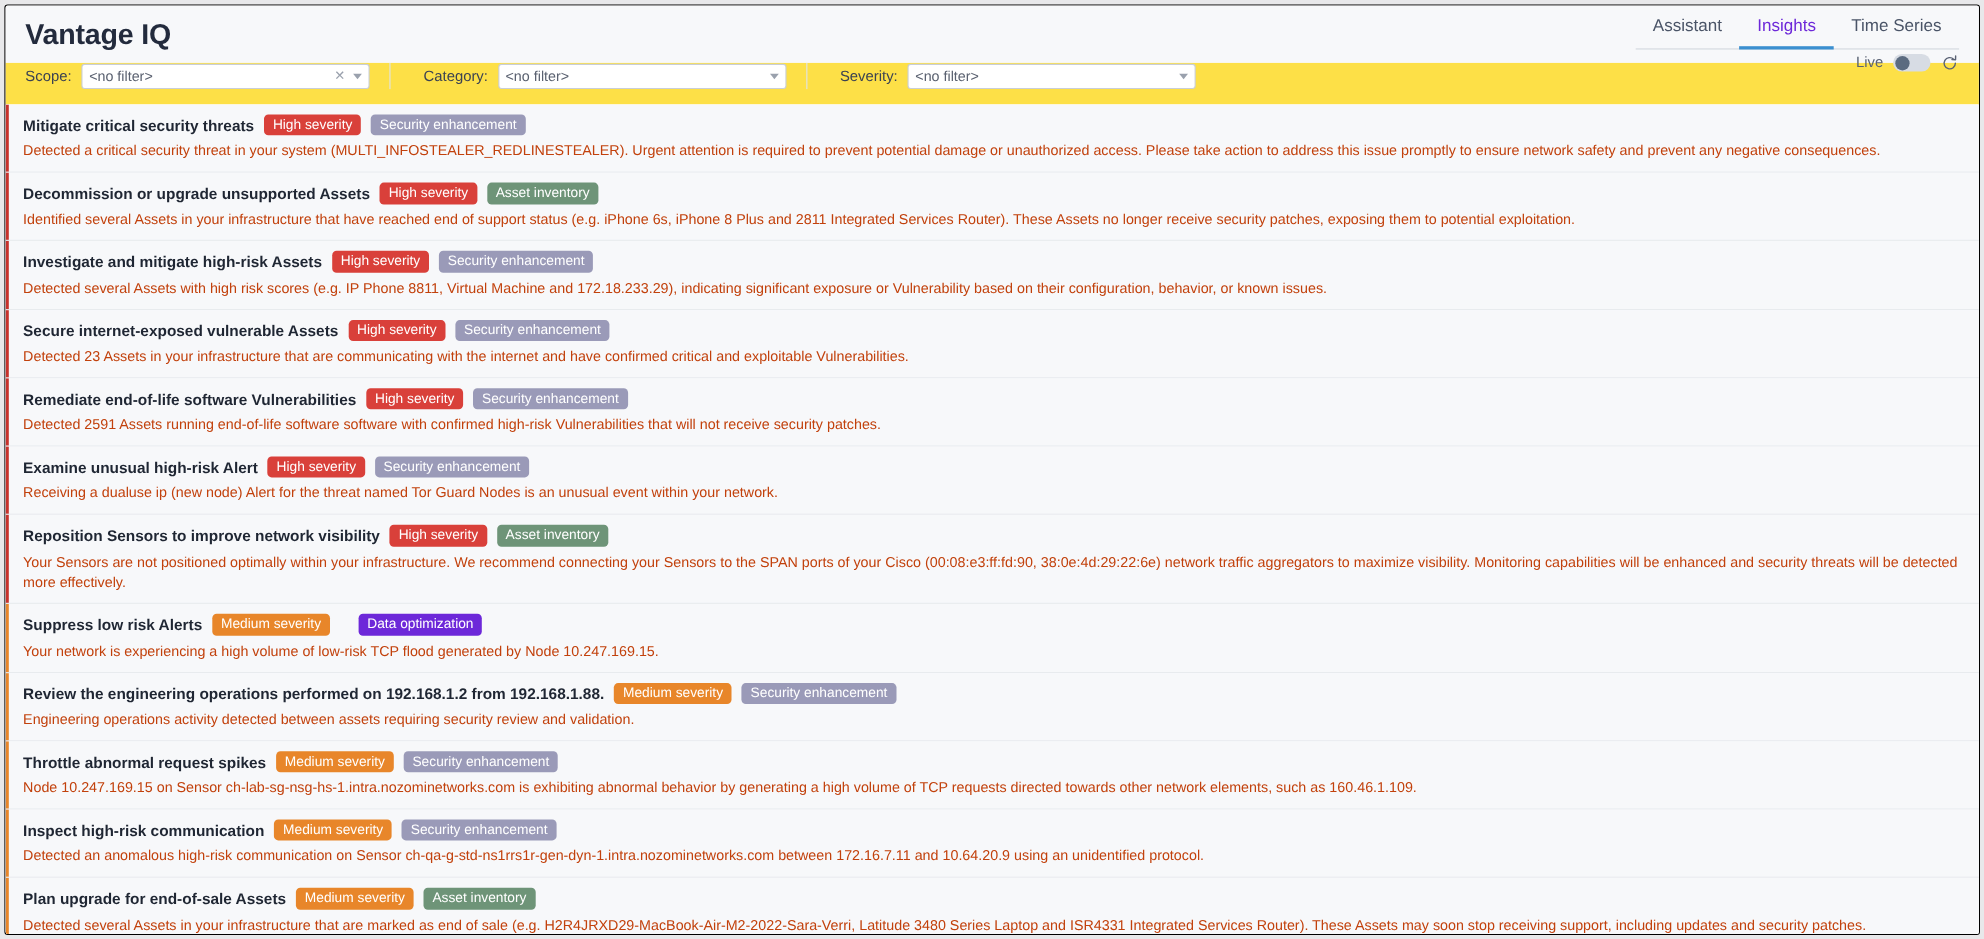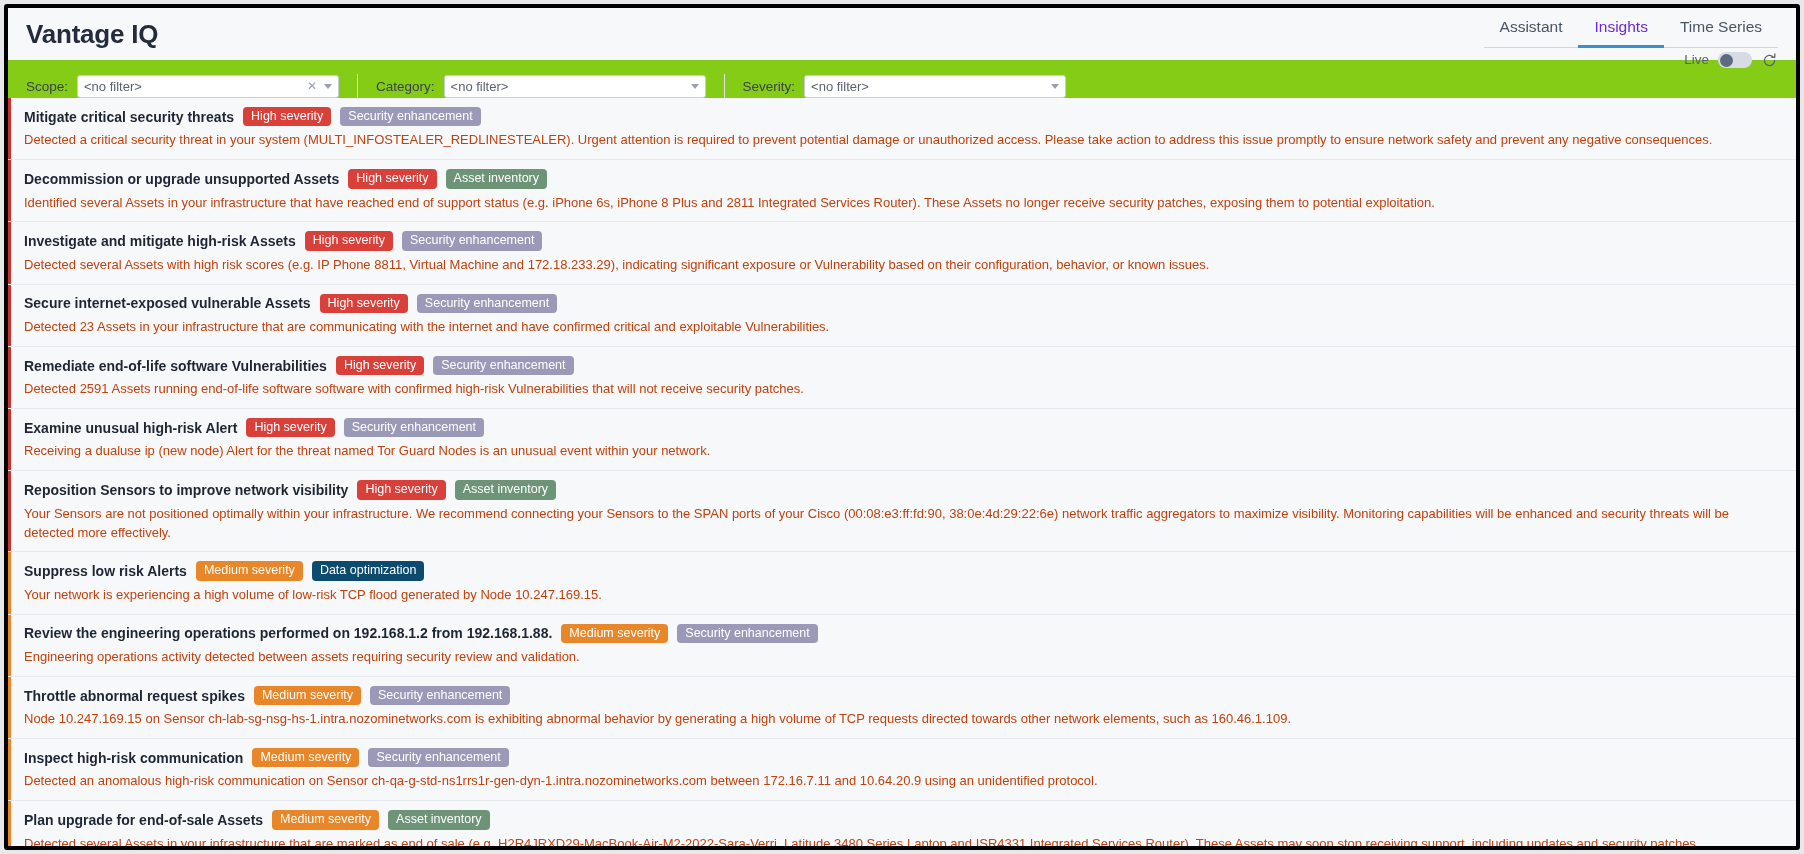--- a/index.html
+++ b/index.html
@@ -6,21 +6,21 @@
   html, body {
     width: 1804px; height: 854px;
     background: #e8e8ea;
     font-family: "Liberation Sans", sans-serif;
     overflow: hidden;
   }
   .app {
     position: absolute; left: 4px; top: 4px;
     width: 1796px; height: 846px;
     background: #ffffff;
-    border: 4px solid #000000;
+    border: 1px solid #000000;
     border-radius: 3px;
     display: flex; flex-direction: column;
     overflow: hidden;
   }
 
   
   .header {
     position: relative;
     height: 52px;
     flex: 0 0 52px;
@@ -58,24 +58,24 @@
   .toggle .knob {
     position: absolute; left: 1.5px; top: 1.5px;
     width: 13px; height: 13px; border-radius: 50%;
     background: #5b6b80;
   }
   .refresh-icon { cursor: pointer; line-height: 0; }
 
   
   .filterbar {
     height: 38px; flex: 0 0 38px;
-    background: #84cc16;
-    display: flex; align-items: flex-end;
+    background: #fde047;
+    display: flex; align-items: flex-start;
     padding: 0 18px;
-    gap: 0;
+    gap: 12px;
   }
   .filter-group {
     display: flex; align-items: center; gap: 9px;
     padding-right: 18px; margin-right: 18px;
     border-right: 1px solid #dfe3e8;
     height: 24px;
   }
   .filter-group:last-child { border-right: none; }
   .filter-label { font-size: 13.5px; color: #3b4252; white-space: nowrap; }
   .select {
@@ -122,21 +122,21 @@
   .badge {
     font-size: 12.5px; color: #ffffff;
     padding: 2px 8px 3px 8px;
     border-radius: 4px; white-space: nowrap;
     line-height: 1.15;
   }
   .badge.high { background: #d9403a; }
   .badge.medium { background: #e8862a; }
   .badge.security { background: #9a9ab8; }
   .badge.asset { background: #6e9478; text-align: right; }
-  .badge.data { background: #0c4a6e; }
+  .badge.data { background: #6d28d9; margin-left: 17px; }
 
   .row-desc {
     margin-top: 5px;
     font-size: 13px; color: #c2410c; line-height: 1.45;
   }
 </style>
 </head>
 <body>
 
 <div class="app">

